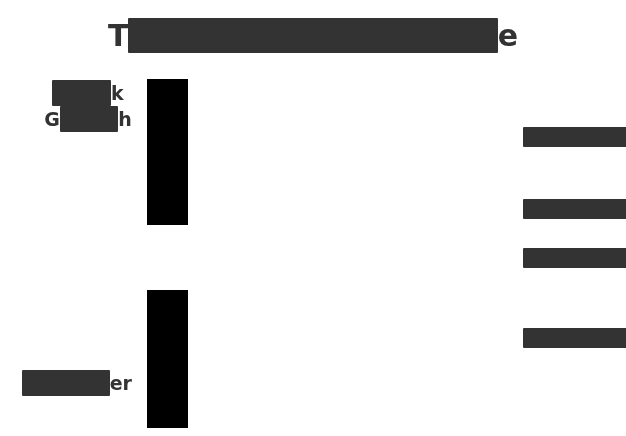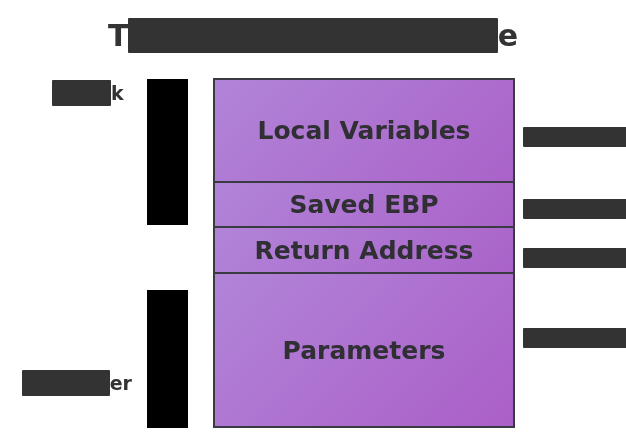--- a/index.html
+++ b/index.html
@@ -161,40 +161,27 @@
 
   <div class="title">
     <span>T</span><span class="redact">████████████████</span><span>e</span>
   </div>
 
   <div class="left-bar left-bar-top"></div>
   <div class="left-bar left-bar-bottom"></div>
 
   <div class="left-label left-label-growth">
     <div><span class="redact">████</span><span>k</span></div>
+    <div><span>G</span><span class="redact">████</span><span>h</span></div>
   </div>
 
   <div class="left-label left-label-addresses">
     <div><span class="redact">██████</span><span>er</span></div>
   </div>
 
-  <div class="stack-frame">
-    <div class="stack-cell cell-locals">
-      <span>Local Variables</span>
-    </div>
-    <div class="stack-cell cell-ebp">
-      <span>Saved EBP</span>
-    </div>
-    <div class="stack-cell cell-retaddr">
-      <span>Return Address</span>
-    </div>
-    <div class="stack-cell cell-params">
-      <span>Parameters</span>
-    </div>
-  </div>
 
   <div class="right-label right-1">
     <span class="redact">██████████</span>
   </div>
   <div class="right-label right-2">
     <span class="redact">██████████</span>
   </div>
   <div class="right-label right-3">
     <span class="redact">██████████</span>
   </div>

